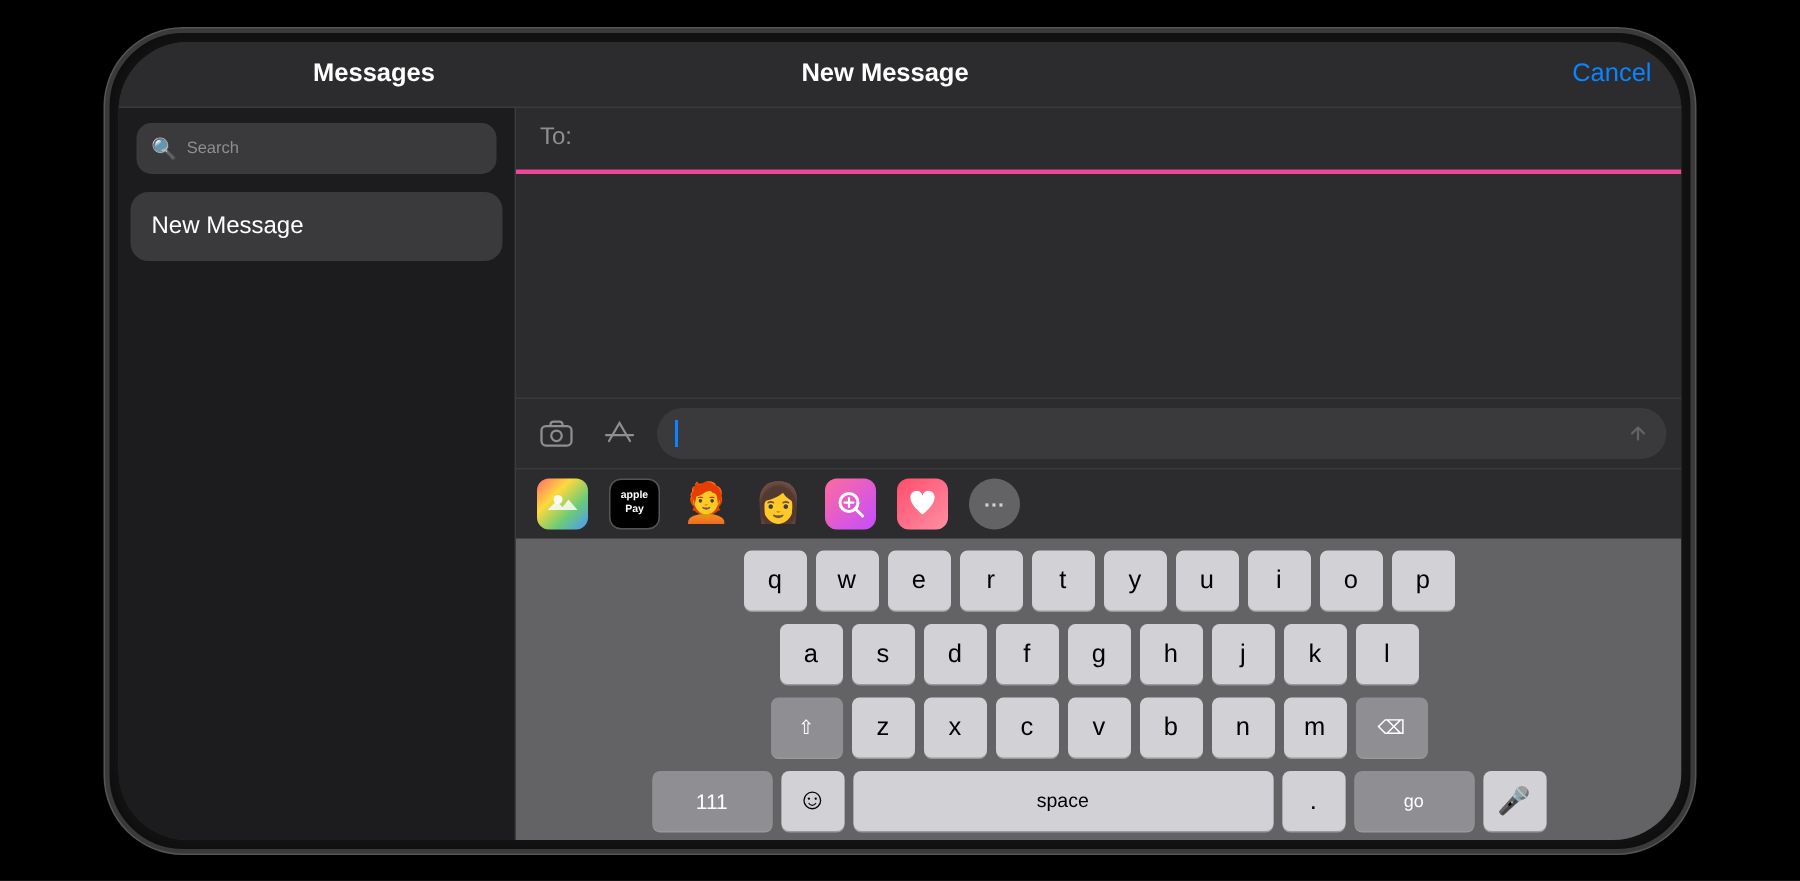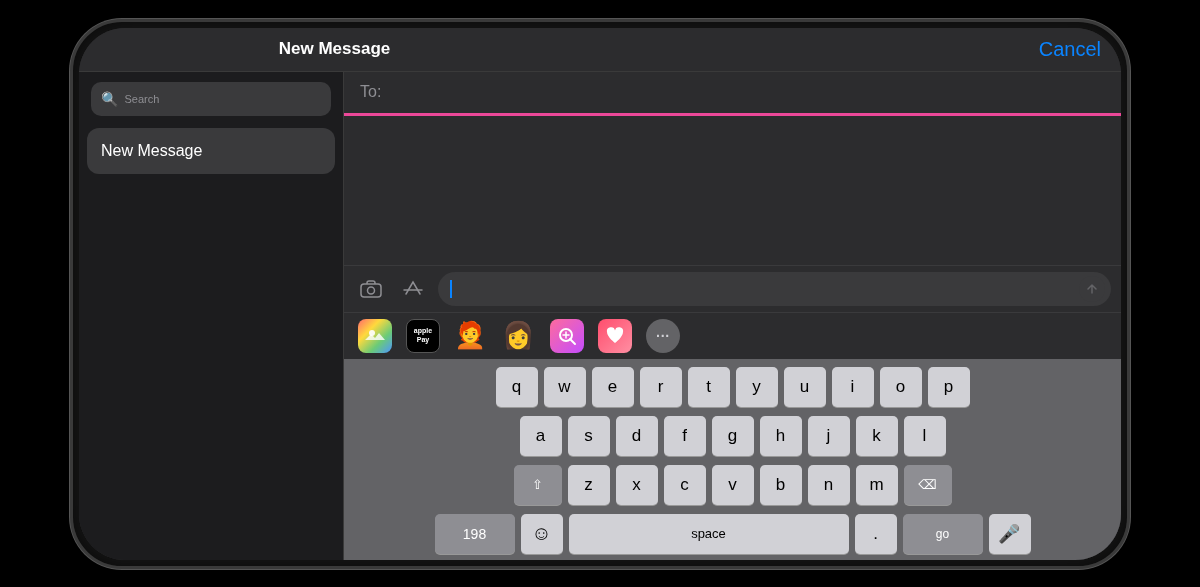--- a/index.html
+++ b/index.html
@@ -64,21 +64,21 @@
     }
 
     .top-bar-right {
       flex: 1;
       text-align: right;
       padding-right: 20px;
     }
 
     .cancel-btn {
       color: #0a84ff;
-      font-size: 20px;
+      font-size: 17px;
       font-weight: 400;
       cursor: pointer;
     }
 
     
     .main-content {
       display: flex;
       flex: 1;
       overflow: hidden;
     }
@@ -363,20 +363,21 @@
       font-size: 18px;
     }
   </style>
 </head>
 <body>
 
 <div class="device-wrapper">
   <div class="device-screen">
 
     <div class="top-bar">
+      <div class="top-bar-left">Messages</div>
       <div class="top-bar-center">New Message</div>
       <div class="top-bar-right">
         <span class="cancel-btn">Cancel</span>
       </div>
     </div>
 
     <div class="main-content">
 
       <div class="left-panel">
         <div class="search-bar">
@@ -481,21 +482,21 @@
               <div class="key">x</div>
               <div class="key">c</div>
               <div class="key">v</div>
               <div class="key">b</div>
               <div class="key">n</div>
               <div class="key">m</div>
               <div class="key key-dark key-delete">⌫</div>
             </div>
 
             <div class="keyboard-row">
-              <div class="key key-dark key-numbers" style="font-size:14px;">198</div>
+              <div class="key key-dark key-numbers" style="font-size:14px;">111</div>
               <div class="key key-emoji">☺</div>
               <div class="key key-space" style="font-size:13px;">space</div>
               <div class="key key-period">.</div>
               <div class="key key-dark key-go" style="font-size:12px;">go</div>
               <div class="key key-mic">🎤</div>
             </div>
           </div>
         </div>
       </div>
     </div>

